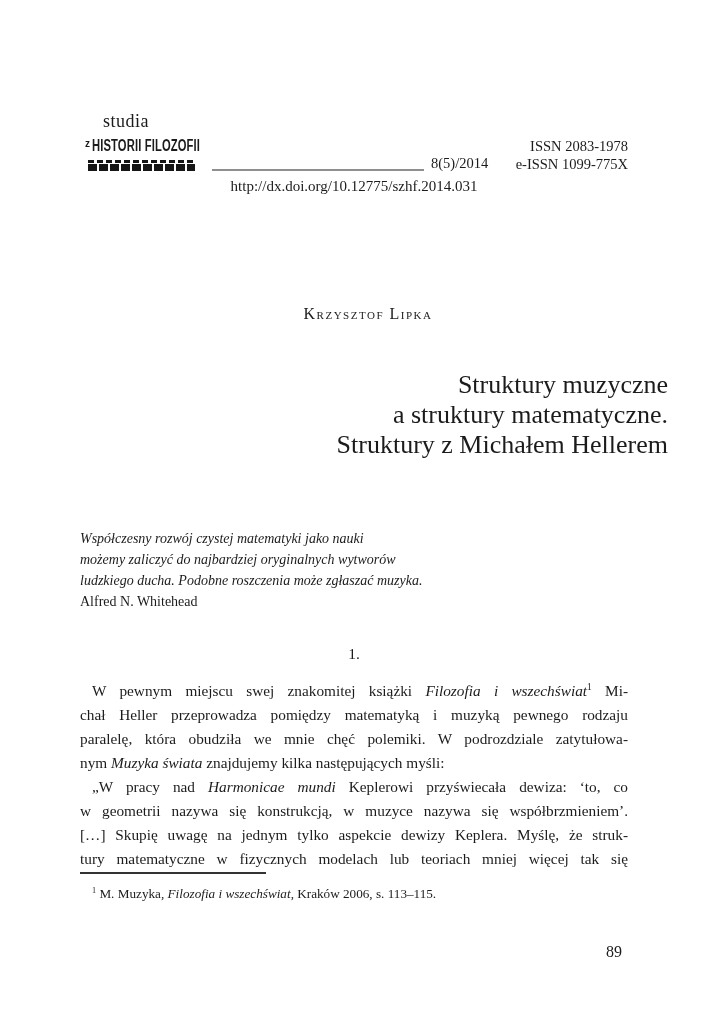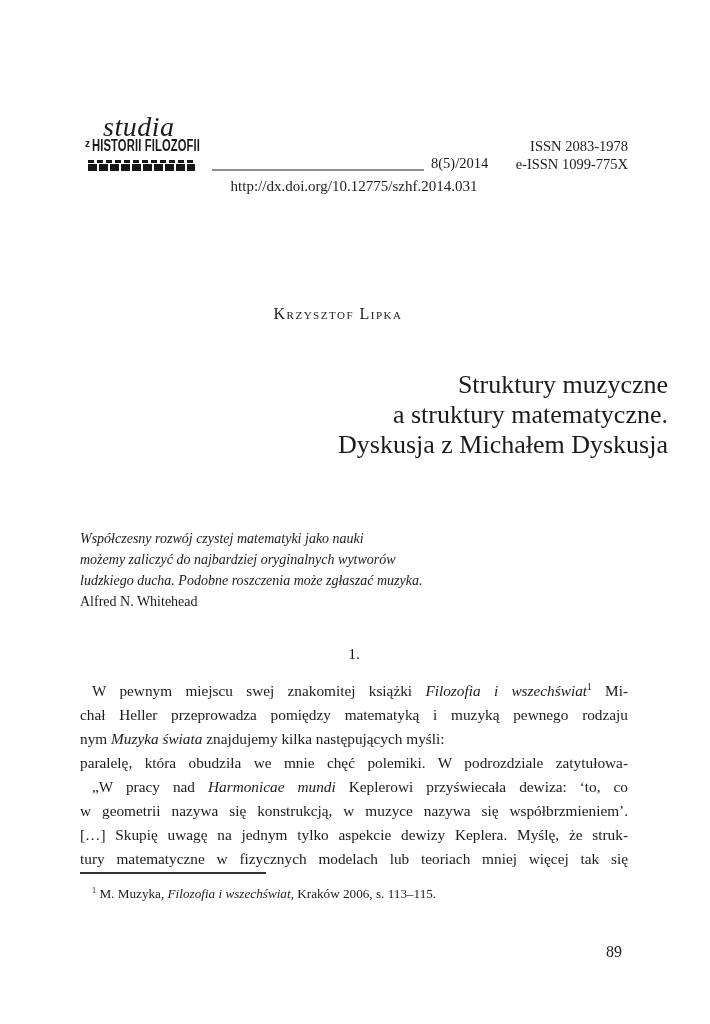--- a/index.html
+++ b/index.html
@@ -6,21 +6,21 @@
   .page {
     position:relative; width:710px; height:1024px; background:#ffffff;
     font-family:"Liberation Serif", serif; color:#1b1b1b; overflow:hidden;
   }
   .it  { font-style:italic; }
   .sup { vertical-align:super; font-size:0.62em; line-height:0; }
 
   
   .logo-studia {
     position:absolute; left:103px; top:111px;
-    font-size:28px; font-style:italic; letter-spacing:0.5px;
+    font-size:18px; letter-spacing:0.5px;
   }
   .logo-row {
     position:absolute; left:85px; top:137px;
     display:flex; align-items:flex-start; white-space:nowrap;
   }
   .logo-z {
     font-family:"Liberation Sans", sans-serif; font-weight:700;
     font-size:10px; margin:1px 2px 0 0;
   }
   .logo-name {
@@ -46,21 +46,21 @@
     position:absolute; right:82px; top:137px; text-align:right;
     font-size:14.5px; line-height:18px;
   }
   .doi {
     position:absolute; left:80px; width:548px; top:178px;
     text-align:center; font-size:15px;
   }
 
   
   .author {
-    position:absolute; left:64px; width:548px; top:305px; text-align:center;
+    position:absolute; left:94px; width:548px; top:305px; text-align:center;
     font-variant:small-caps; font-size:16px; letter-spacing:1.5px;
   }
   .title {
     position:absolute; left:40px; width:628px; top:370px; text-align:right;
     font-size:26px; line-height:30px;
   }
   .epigraph {
     position:absolute; right:82px; left:80px; top:528px; text-align:left;
     font-size:14px; line-height:21px;
   }
@@ -112,39 +112,39 @@
   <div class="issn-block">
     <div>ISSN 2083-1978</div>
     <div>e-ISSN 1099-775X</div>
   </div>
   <div class="doi">http://dx.doi.org/10.12775/szhf.2014.031</div>
 
   <div class="author">Krzysztof Lipka</div>
   <div class="title">
       <div>Struktury muzyczne</div>
       <div>a struktury matematyczne.</div>
-      <div>Dyskusja z Michałem Dyskusja</div>
+      <div>Struktury z Michałem Hellerem</div>
     </div>
 
   <div class="epigraph">
     <div>
         <div class="ep-line">Współczesny rozwój czystej matematyki jako nauki</div>
         <div class="ep-line">możemy zaliczyć do najbardziej oryginalnych wytworów</div>
         <div class="ep-line">ludzkiego ducha. Podobne roszczenia może zgłaszać muzyka.</div>
       </div>
     <div class="ep-attrib">Alfred N. Whitehead</div>
   </div>
 
   <div class="section-number">1.</div>
 
   <div class="body-text">
       <div class="body-line firstline"><span>W pewnym miejscu swej znakomitej książki </span><span class="it">Filozofia i wszechświat</span><span class="sup">1</span><span> Mi-</span></div>
       <div class="body-line"><span>chał Heller przeprowadza pomiędzy matematyką i muzyką pewnego rodzaju</span></div>
+      <div class="body-line"><span>paralelę, która obudziła we mnie chęć polemiki. W podrozdziale zatytułowa-</span></div>
       <div class="body-line lastline"><span>nym </span><span class="it">Muzyka świata</span><span> znajdujemy kilka następujących myśli:</span></div>
-      <div class="body-line"><span>paralelę, która obudziła we mnie chęć polemiki. W podrozdziale zatytułowa-</span></div>
       <div class="body-line firstline"><span>„W pracy nad </span><span class="it">Harmonicae mundi</span><span> Keplerowi przyświecała dewiza: ‘to, co</span></div>
       <div class="body-line"><span>w geometrii nazywa się konstrukcją, w muzyce nazywa się współbrzmieniem’.</span></div>
       <div class="body-line"><span>[…] Skupię uwagę na jednym tylko aspekcie dewizy Keplera. Myślę, że struk-</span></div>
       <div class="body-line"><span>tury matematyczne w fizycznych modelach lub teoriach mniej więcej tak się</span></div>
     </div>
 
   <div class="footnote-rule"></div>
   <div class="footnote"><span class="sup">1</span><span> M. Muzyka, </span><span class="it">Filozofia i wszechświat</span><span>, Kraków 2006, s. 113–115.</span></div>
 
   <div class="page-number">89</div>

